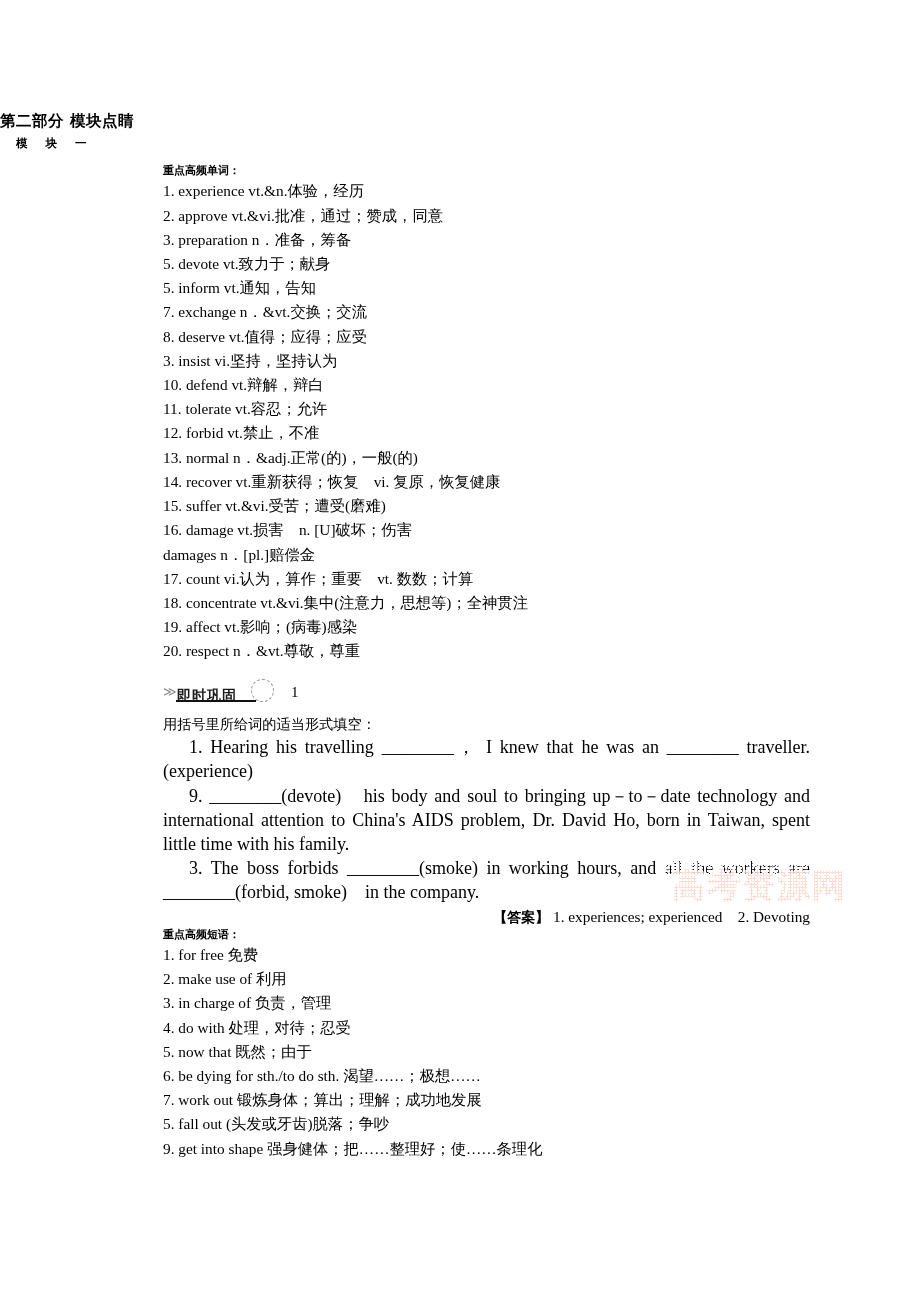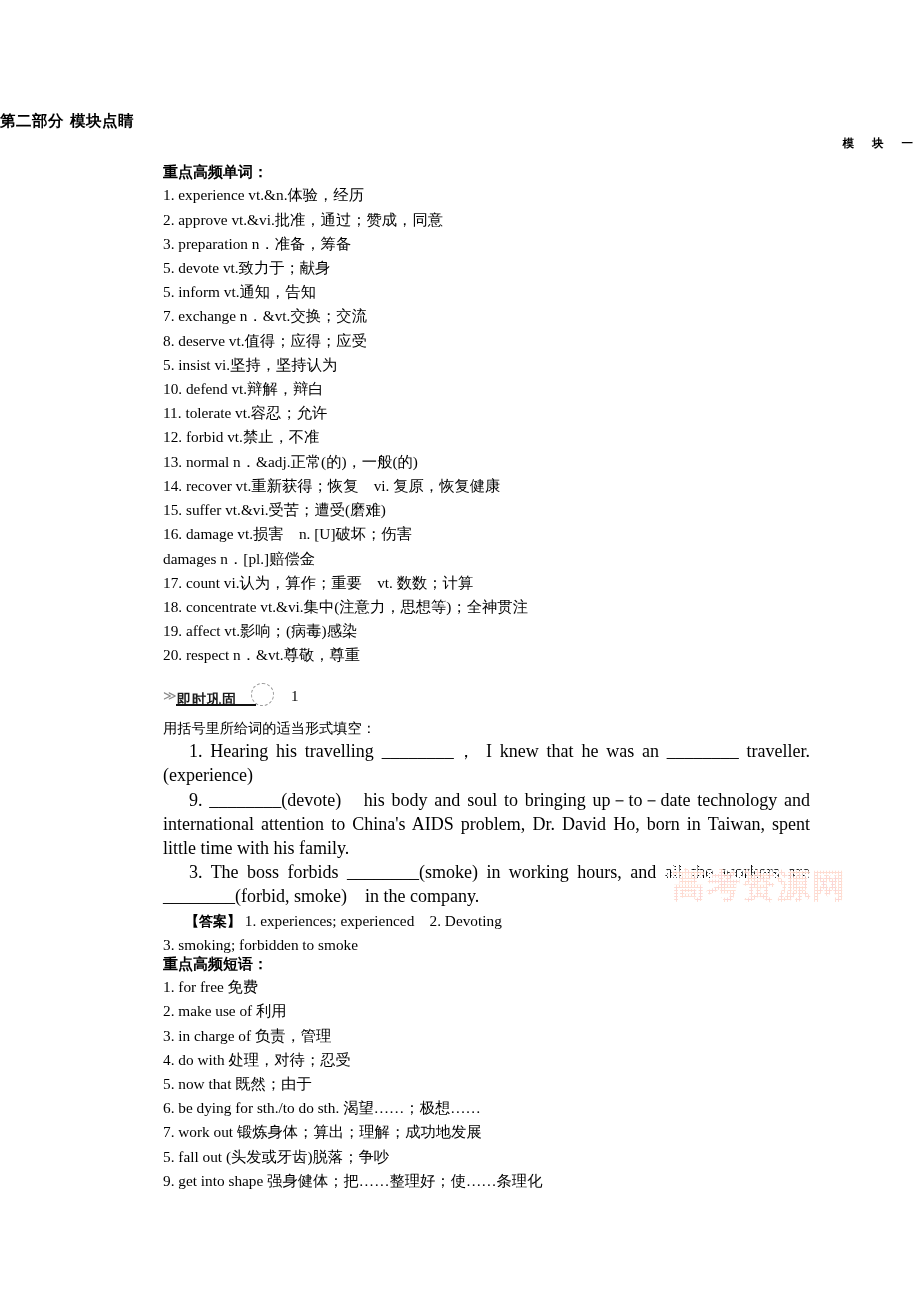--- a/index.html
+++ b/index.html
@@ -26,41 +26,41 @@
     text-align: left;
     font-family: "DejaVu Sans", sans-serif;
     font-weight: bold;
     font-size: 15.5px;
     letter-spacing: 0.5px;
     margin: 0;
     padding-top: 113px;
     line-height: 1.15;
   }
   .doc-subtitle {
-    text-align: right;
+    text-align: left;
     font-family: "DejaVu Sans", sans-serif;
     font-weight: bold;
     font-size: 11.5px;
     letter-spacing: 7px;
     padding-top: 6px;
-    padding-left: 1px;
+    padding-left: 16px;
     line-height: 1.1;
   }
 
   
   .content {
     padding-left: 163px;
     padding-right: 110px;
     padding-top: 16px;
   }
 
   .section-head {
     font-family: "DejaVu Sans", sans-serif;
     font-weight: bold;
-    font-size: 15px;
+    font-size: 11px;
     line-height: 1.0;
     margin: 0 0 3px 0;
     letter-spacing: 0px;
   }
 
   ul.entry-list {
     list-style: none;
     margin: 0;
     padding: 0;
   }
@@ -152,21 +152,21 @@
     font-family: "Liberation Serif", serif;
     font-size: 15.3px;
     line-height: 24.2px;
     margin: 0;
   }
   .answer-p .ans-label {
     font-family: "DejaVu Sans", sans-serif;
     font-weight: bold;
     font-size: 14px;
   }
-  .answer-p.indent { text-indent: 22px; }
+  .answer-p.indent { text-indent: 22px; text-align: right; }
 
   
   .watermark {
     position: absolute;
     left: 672px;
     top: 864px;
     font-family: "DejaVu Sans", sans-serif;
     font-size: 33px;
     font-weight: bold;
     letter-spacing: 2px;
@@ -205,21 +205,21 @@
     <div class="section-head">重点高频单词：</div>
 
     <ul class="entry-list">
       <li>1. experience vt.&amp;n.体验，经历</li>
       <li>2. approve vt.&amp;vi.批准，通过；赞成，同意</li>
       <li>3. preparation n．准备，筹备</li>
       <li>5. devote vt.致力于；献身</li>
       <li>5. inform vt.通知，告知</li>
       <li>7. exchange n．&amp;vt.交换；交流</li>
       <li>8. deserve vt.值得；应得；应受</li>
-      <li>5. insist vi.坚持，坚持认为</li>
+      <li>3. insist vi.坚持，坚持认为</li>
       <li>10. defend vt.辩解，辩白</li>
       <li>11. tolerate vt.容忍；允许</li>
       <li>12. forbid vt.禁止，不准</li>
       <li>13. normal n．&amp;adj.正常(的)，一般(的)</li>
       <li>14. recover vt.重新获得；恢复　vi. 复原，恢复健康</li>
       <li>15. suffer vt.&amp;vi.受苦；遭受(磨难)</li>
       <li>16. damage vt.损害　n. [U]破坏；伤害</li>
       <li class="noindent">damages n．[pl.]赔偿金</li>
       <li>17. count vi.认为，算作；重要　vt. 数数；计算</li>
       <li>18. concentrate vt.&amp;vi.集中(注意力，思想等)；全神贯注</li>
@@ -235,21 +235,20 @@
       <span class="badge-num">1</span>
     </div>
 
     <div class="prompt-line">用括号里所给词的适当形式填空：</div>
 
     <div class="ex-wrap">
       <p class="ex-p indent just">1. Hearing his travelling ________， I knew that he was an ________ traveller. (experience)</p>
       <p class="ex-p indent just">9. ________(devote)　his body and soul to bringing up－to－date technology and international attention to China's AIDS problem, Dr. David Ho, born in Taiwan, spent little time with his family.</p>
       <p class="ex-p indent just">3. The boss forbids ________(smoke) in working hours, and all the workers are ________(forbid, smoke)　in the company.</p>
       <p class="answer-p indent"><span class="ans-label">【答案】</span>&nbsp;<span>1. experiences; experienced　2. Devoting</span></p>
-      <p class="answer-p">3. smoking; forbidden to smoke</p>
     </div>
 
     <div class="section-head">重点高频短语：</div>
 
     <ul class="entry-list">
       <li>1. for free 免费</li>
       <li>2. make use of 利用</li>
       <li>3. in charge of 负责，管理</li>
       <li>4. do with 处理，对待；忍受</li>
       <li>5. now that 既然；由于</li>

